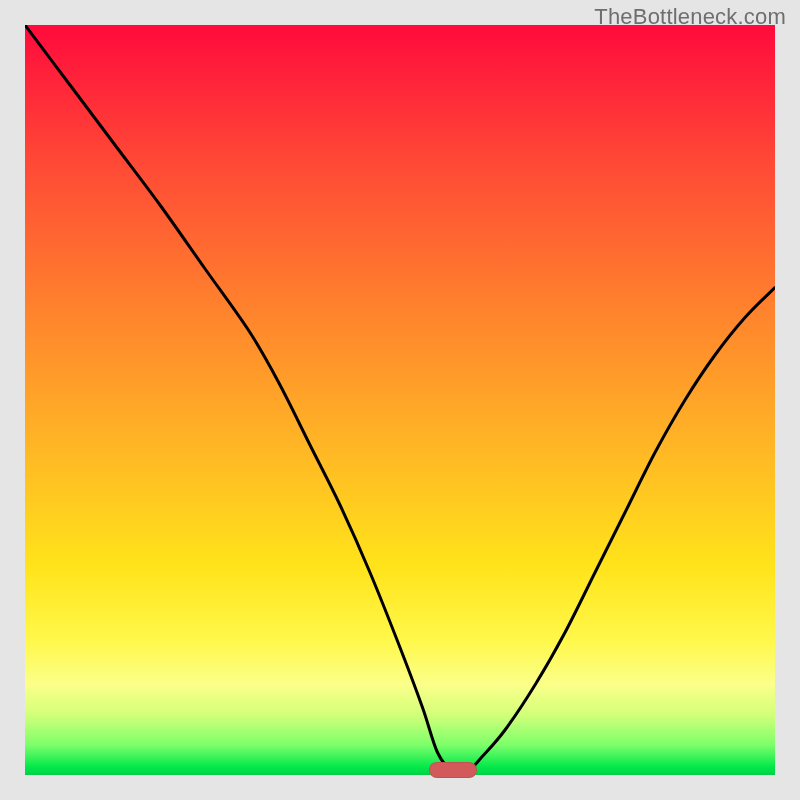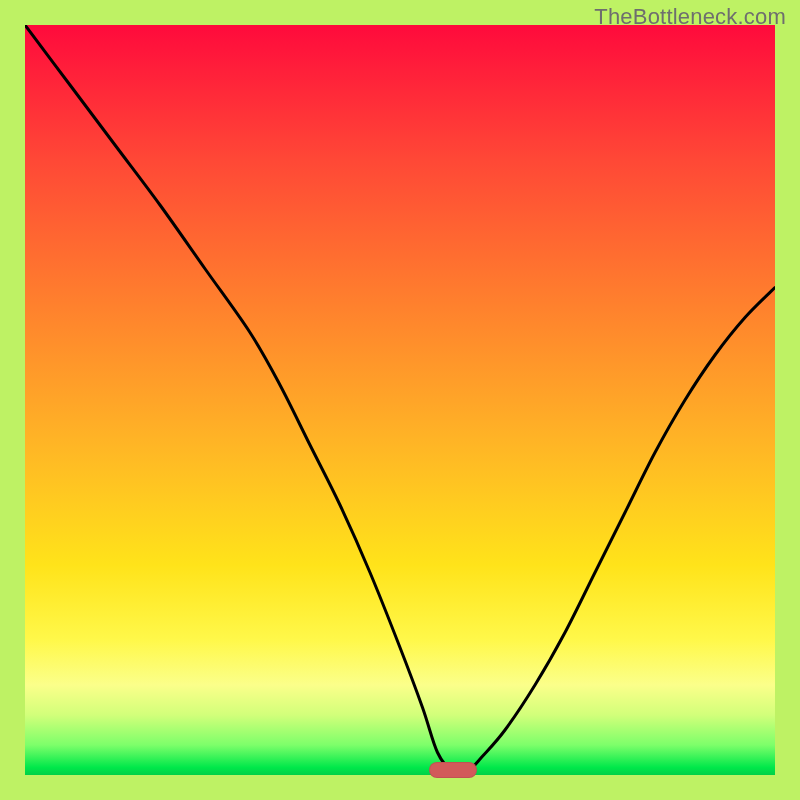--- a/index.html
+++ b/index.html
@@ -8,21 +8,21 @@
     width: 800px;
     height: 800px;
     background: #000;
     overflow: hidden;
     font-family: Arial, Helvetica, sans-serif;
   }
   .frame {
     position: relative;
     width: 800px;
     height: 800px;
-    background: #bef264;
+    background: #e5e5e5;
     text-align: right;
   }
   .plot-area {
     position: absolute;
     left: 25px;
     top: 25px;
     width: 750px;
     height: 750px;
     
     background: linear-gradient(

